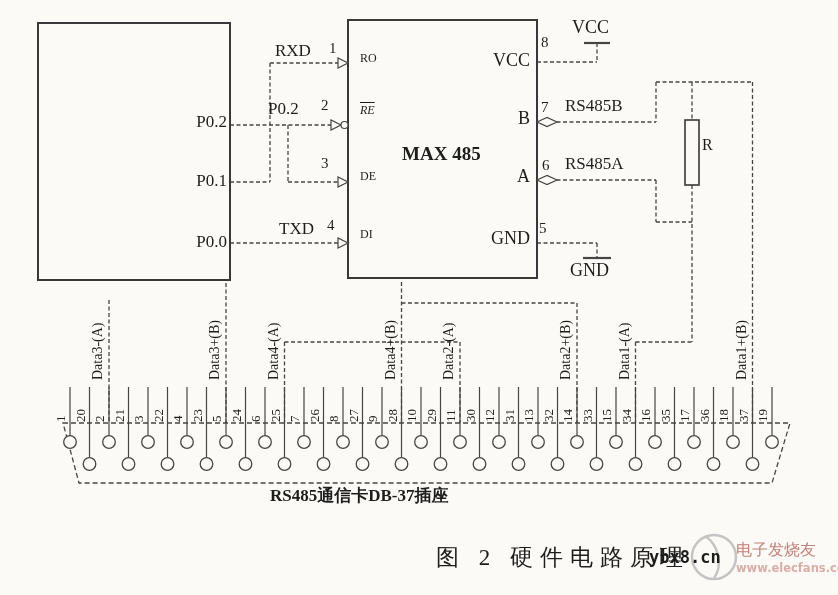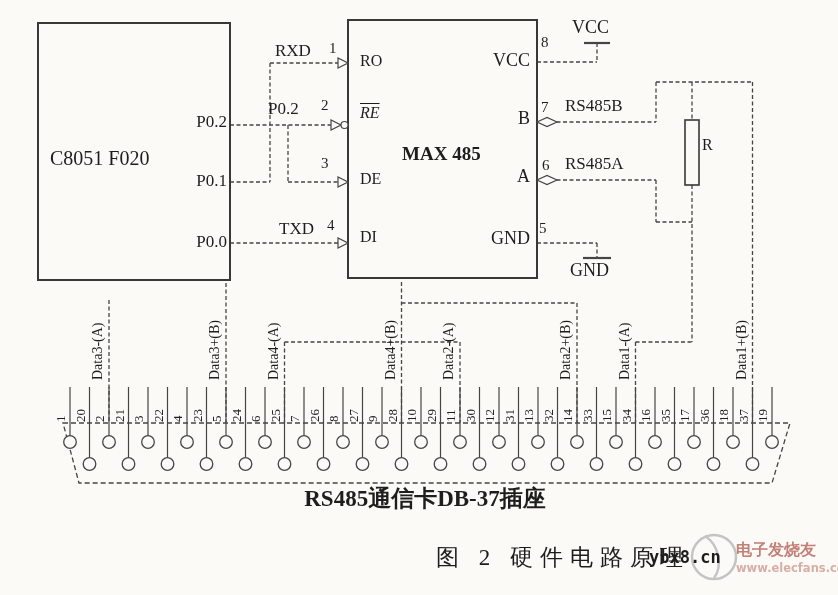--- a/index.html
+++ b/index.html
@@ -22,40 +22,40 @@
   .t{position:absolute;white-space:nowrap;line-height:1.15;}
   .vtext{position:absolute;writing-mode:vertical-rl;transform:rotate(180deg);
          font-family:"Liberation Serif","DejaVu Serif",serif;color:var(--text);text-align:left;}
   .pn{height:38px;width:16px;font-size:13px;}
   .dl{height:97px;width:18px;font-size:14px;}
   .ovl{text-decoration:overline;font-style:italic;}
   .t-mcu{left:50px;top:147px;font-size:20px;}
   .t-p02,.t-p01,.t-p00{left:170px;width:57px;text-align:right;font-size:17px;}
   .t-p02{top:112px;} .t-p01{top:171px;} .t-p00{top:232px;}
   .t-max{left:402px;top:143px;font-size:19px;font-weight:bold;}
-  .t-ro,.t-re,.t-de,.t-di{left:360px;font-size:16px;}
+  .t-ro,.t-re,.t-de,.t-di{left:360px;font-size:12px;}
   .t-ro{top:52px;} .t-re{top:104px;} .t-de{top:170px;} .t-di{top:228px;}
   .t-n1{left:329px;top:40px;} .t-n2{left:321px;top:97px;} .t-n3{left:321px;top:155px;} .t-n4{left:327px;top:217px;}
   .t-n8{left:541px;top:34px;} .t-n7{left:541px;top:99px;} .t-n6{left:542px;top:157px;} .t-n5{left:539px;top:220px;}
   .pin-num{font-size:15px;}
   .t-rxd{left:275px;top:41px;font-size:17px;}
   .t-p02sig{left:268px;top:99px;font-size:17px;}
   .t-txd{left:279px;top:219px;font-size:17px;}
   .t-rvcc,.t-rb,.t-ra,.t-rgnd{left:450px;width:80px;text-align:right;font-size:18px;}
   .t-rvcc{top:50px;} .t-rb{top:108px;} .t-ra{top:166px;} .t-rgnd{top:228px;}
   .t-rs485b{left:565px;top:96px;font-size:17px;}
   .t-rs485a{left:565px;top:154px;font-size:17px;}
   .t-vcctop{left:572px;top:17px;font-size:18px;}
   .t-gndbot{left:570px;top:260px;font-size:18px;}
   .t-r{left:702px;top:136px;font-size:16px;}
-  .t-conn{left:270px;top:486px;width:310px;text-align:center;font-size:23px;font-weight:600;}
+  .t-conn{left:270px;top:486px;width:310px;font-size:17px;font-weight:600;}
   .t-cap{left:436px;top:545px;font-size:23px;letter-spacing:7px;}
   .t-site{left:649px;top:548px;font-size:17px;font-weight:bold;
           font-family:"DejaVu Sans Mono","Liberation Mono",monospace;}
-  .t-brand{left:736px;top:541px;font-size:16px;font-weight:bold;color:var(--watermark-brand);
+  .t-brand{left:736px;top:541px;font-size:16px;font-weight:normal;color:var(--watermark-brand);
            font-family:"DejaVu Sans","Liberation Sans",sans-serif;}
   .t-url{left:736px;top:562px;font-size:11.5px;font-weight:bold;color:var(--watermark-url);
          font-family:"DejaVu Sans","Liberation Sans",sans-serif;}
 </style>
 </head>
 <body>
 
 <div id="stage">
   <svg id="wires" width="838" height="595" viewBox="0 0 838 595">
       <line x1="230" y1="125" x2="331" y2="125" class="w"></line>
@@ -172,21 +172,20 @@
       <line x1="284.5" y1="342" x2="284.5" y2="423" class="w"></line>
       <line x1="401.5" y1="282" x2="401.5" y2="423" class="w"></line>
       <line x1="460" y1="342" x2="460" y2="423" class="w"></line>
       <line x1="577" y1="303" x2="577" y2="423" class="w"></line>
       <line x1="635.5" y1="342" x2="635.5" y2="423" class="w"></line>
       <line x1="752.5" y1="82" x2="752.5" y2="423" class="w"></line>
       <circle cx="714" cy="557" r="22" class="logo"></circle>
       <path d="M705,536 C719,545 723,566 714,578" class="logo"></path>
     </svg>
 
-  <div class="t t-mcu">C8051 F020</div>
   <div class="t t-p02">P0.2</div>
   <div class="t t-p01">P0.1</div>
   <div class="t t-p00">P0.0</div>
 
   <div class="t t-max">MAX 485</div>
   <div class="t t-ro">RO</div>
   <div class="t t-re ovl">RE</div>
   <div class="t t-de">DE</div>
   <div class="t t-di">DI</div>
   <div class="t t-n1 pin-num">1</div>

